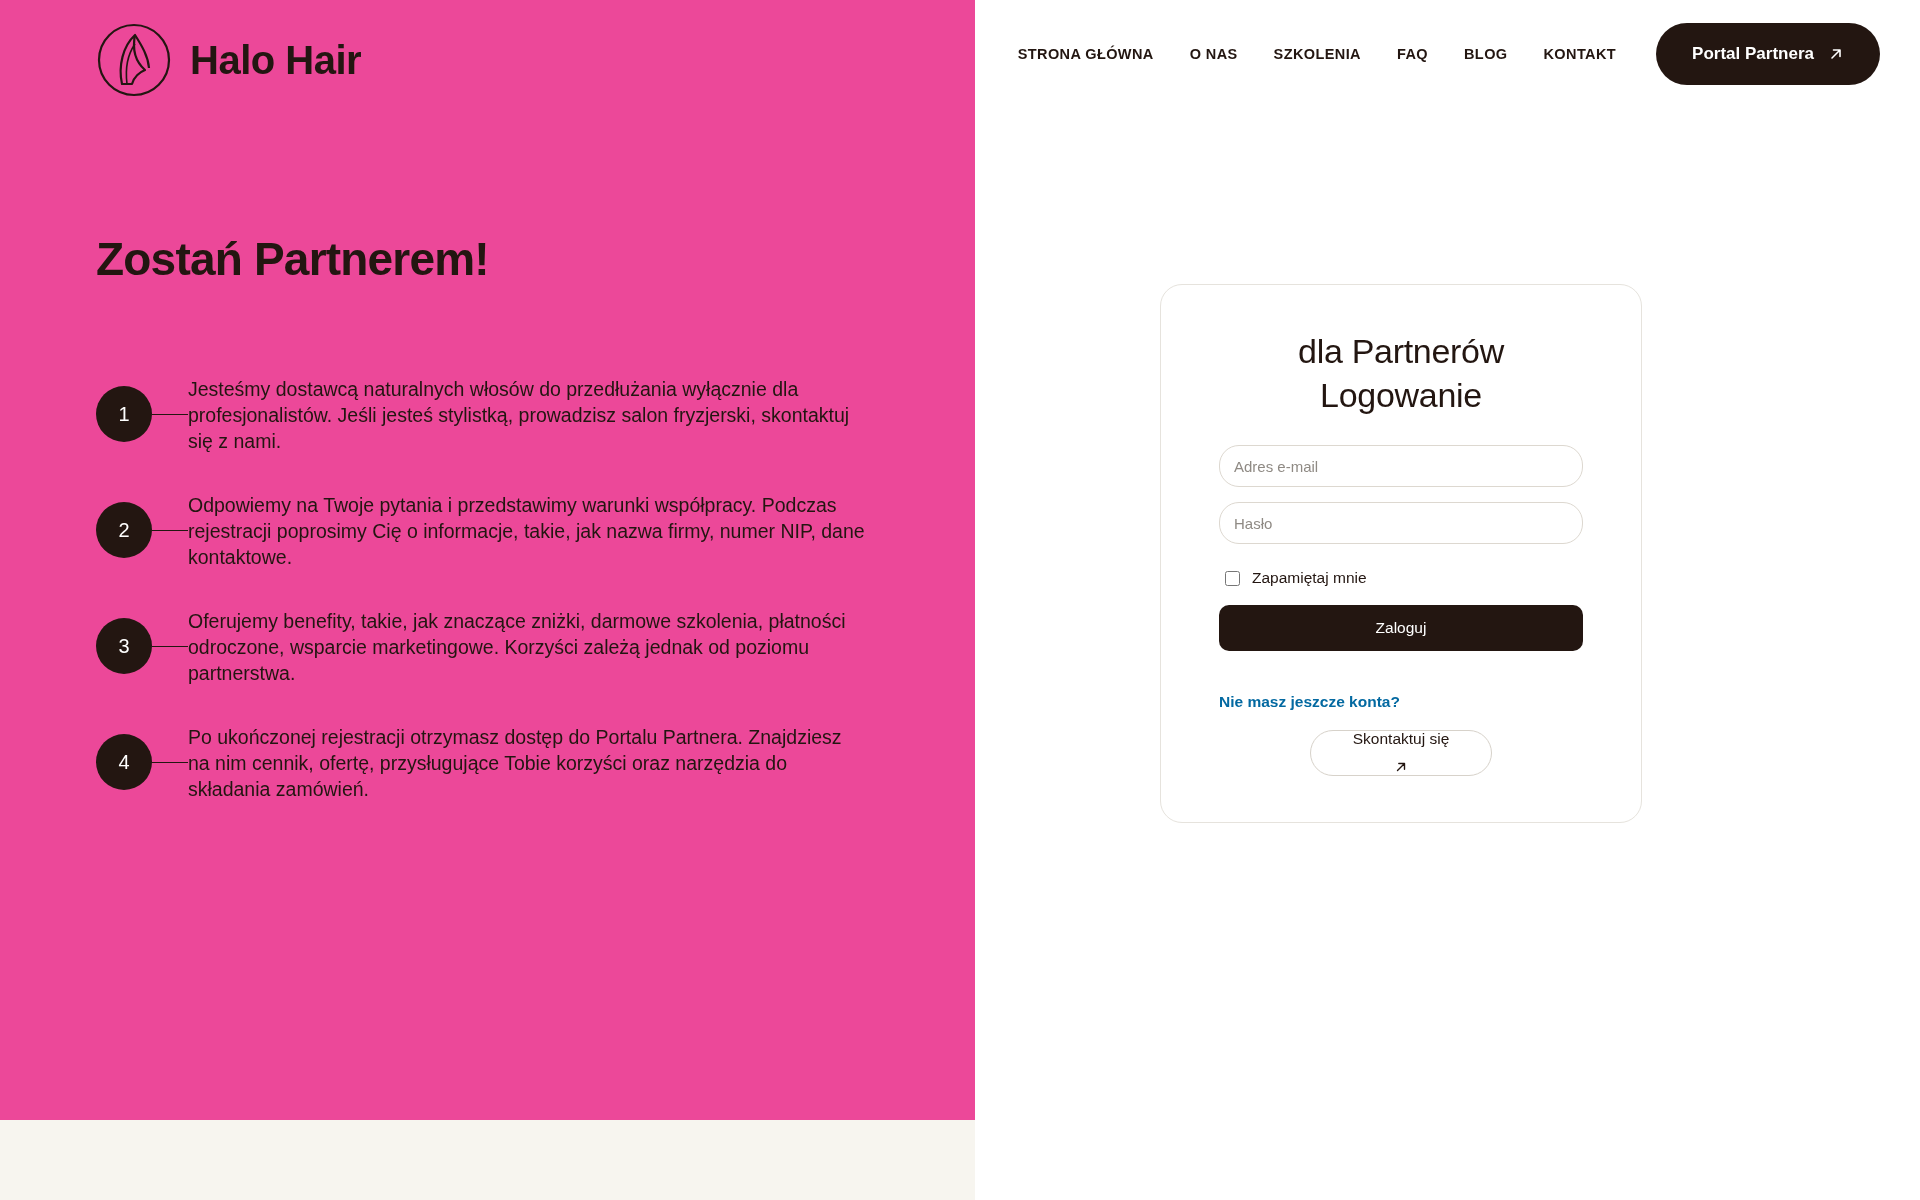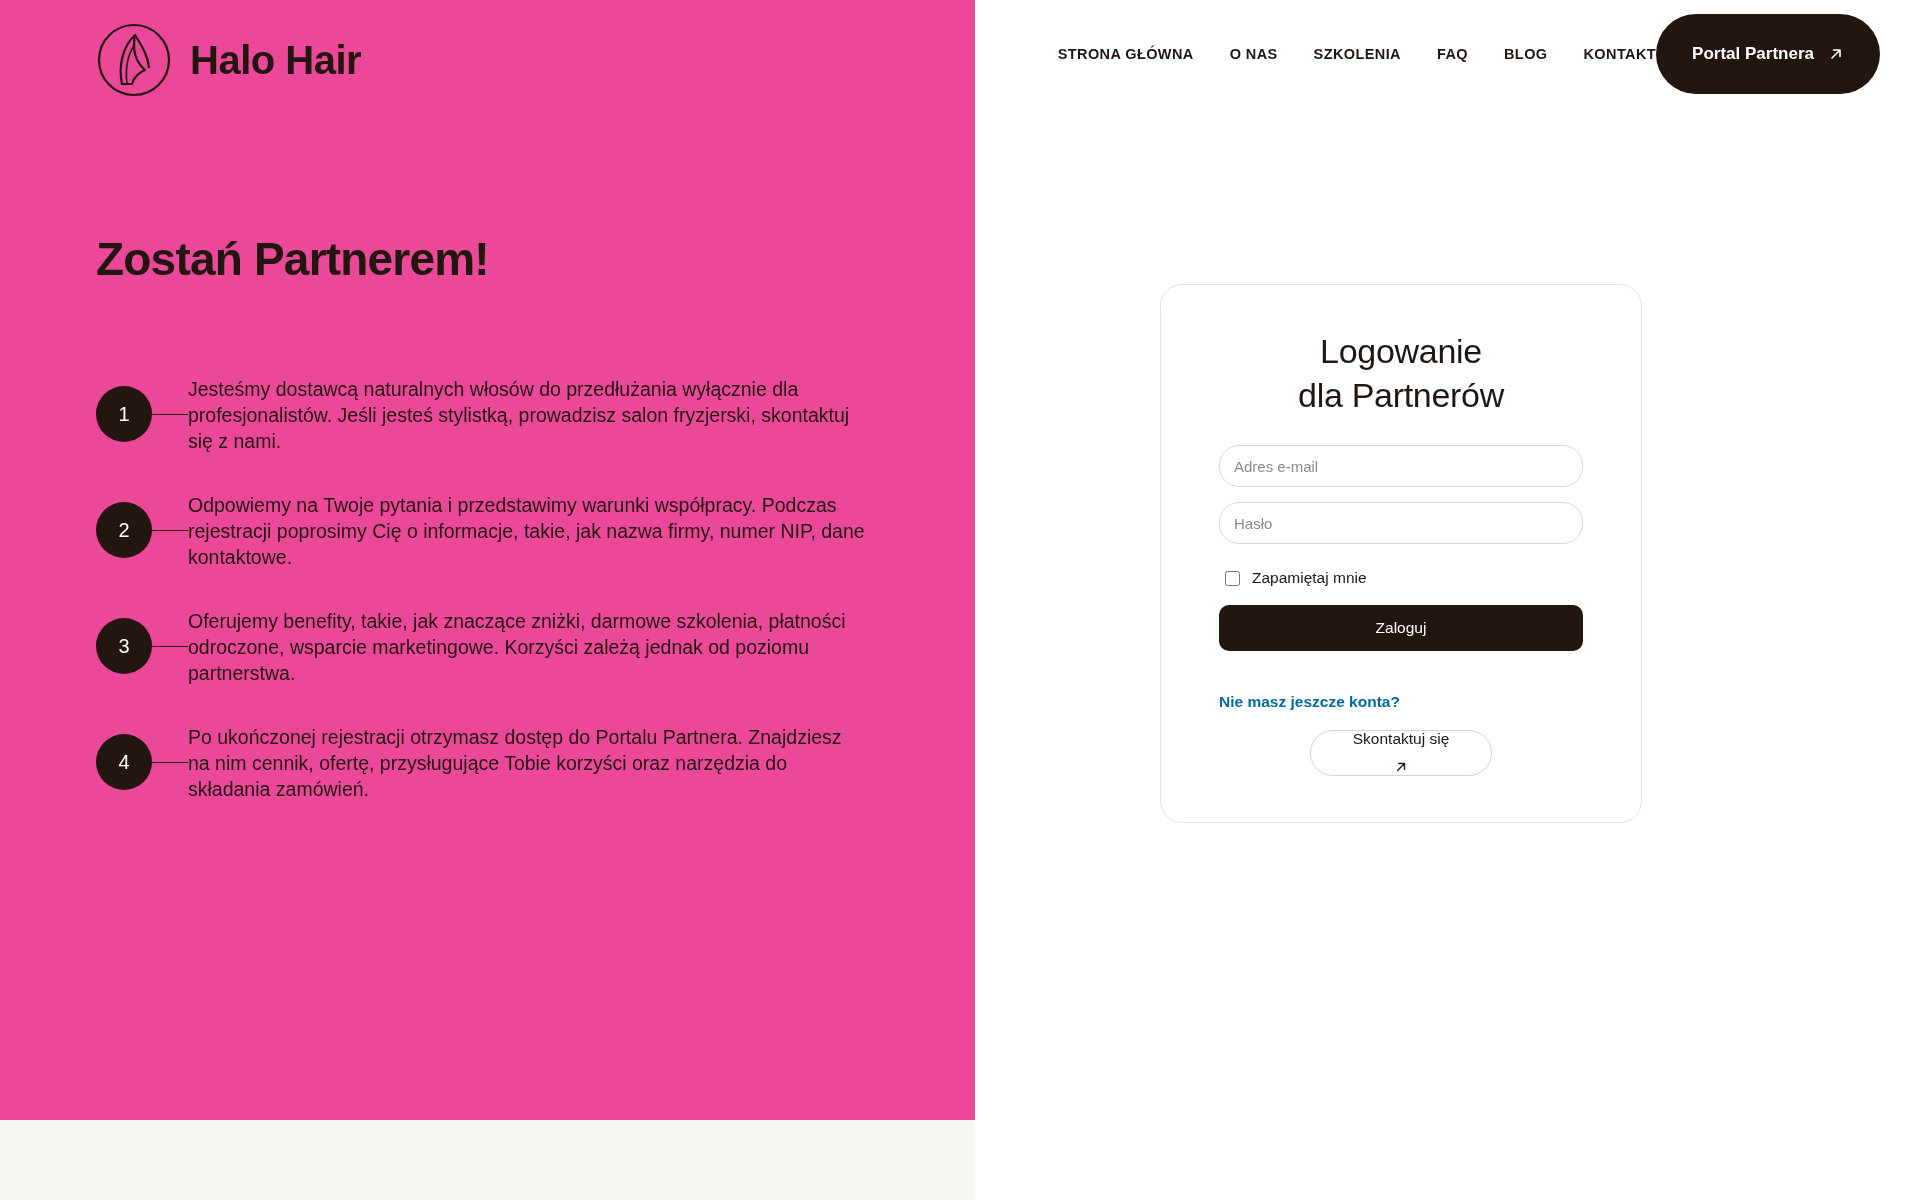--- a/index.html
+++ b/index.html
@@ -118,41 +118,42 @@
     flex: 1;
     height: 1200px;
     background: #ffffff;
   }
   .nav {
     position: absolute;
     top: 22px;
     right: 40px;
     display: flex;
     align-items: center;
+    gap: 40px;
     height: 64px;
   }
   .nav-links {
     display: flex;
     align-items: center;
     gap: 36px;
   }
   .nav-link {
     font-size: 14.5px;
     font-weight: 600;
     letter-spacing: 0.4px;
     color: #231611;
     text-decoration: none;
     white-space: nowrap;
   }
   .portal-btn {
     background: #231611;
     color: #ffffff;
     border: none;
     border-radius: 40px;
-    height: 80px;
+    height: 62px;
     padding: 0 36px;
     display: flex;
     align-items: center;
     gap: 14px;
     font-size: 17px;
     font-weight: 600;
     cursor: pointer;
     font-family: "Liberation Sans", sans-serif;
   }
   .arrow-ne {
@@ -322,22 +323,22 @@
         <span class="arrow-ne">
           <svg viewBox="0 0 16 16" width="16" height="16" aria-hidden="true">
             <path d="M4 12 L12 4 M5.5 4 H12 V10.5" fill="none" stroke="#ffffff" stroke-width="1.6" stroke-linecap="round" stroke-linejoin="round"></path>
           </svg>
         </span>
       </button>
     </nav>
 
     <div class="login-card">
       <div class="login-title">
+        <div>dla Partnerów</div>
         <div>Logowanie</div>
-        <div>dla Partnerów</div>
       </div>
 
       <input class="field" type="email" placeholder="Adres e-mail" style="">
 
       <input class="field" type="password" placeholder="Hasło" style="">
 
       <div class="remember-row">
         <input type="checkbox" style="">
         <span class="remember-label">Zapamiętaj mnie</span>
       </div>

